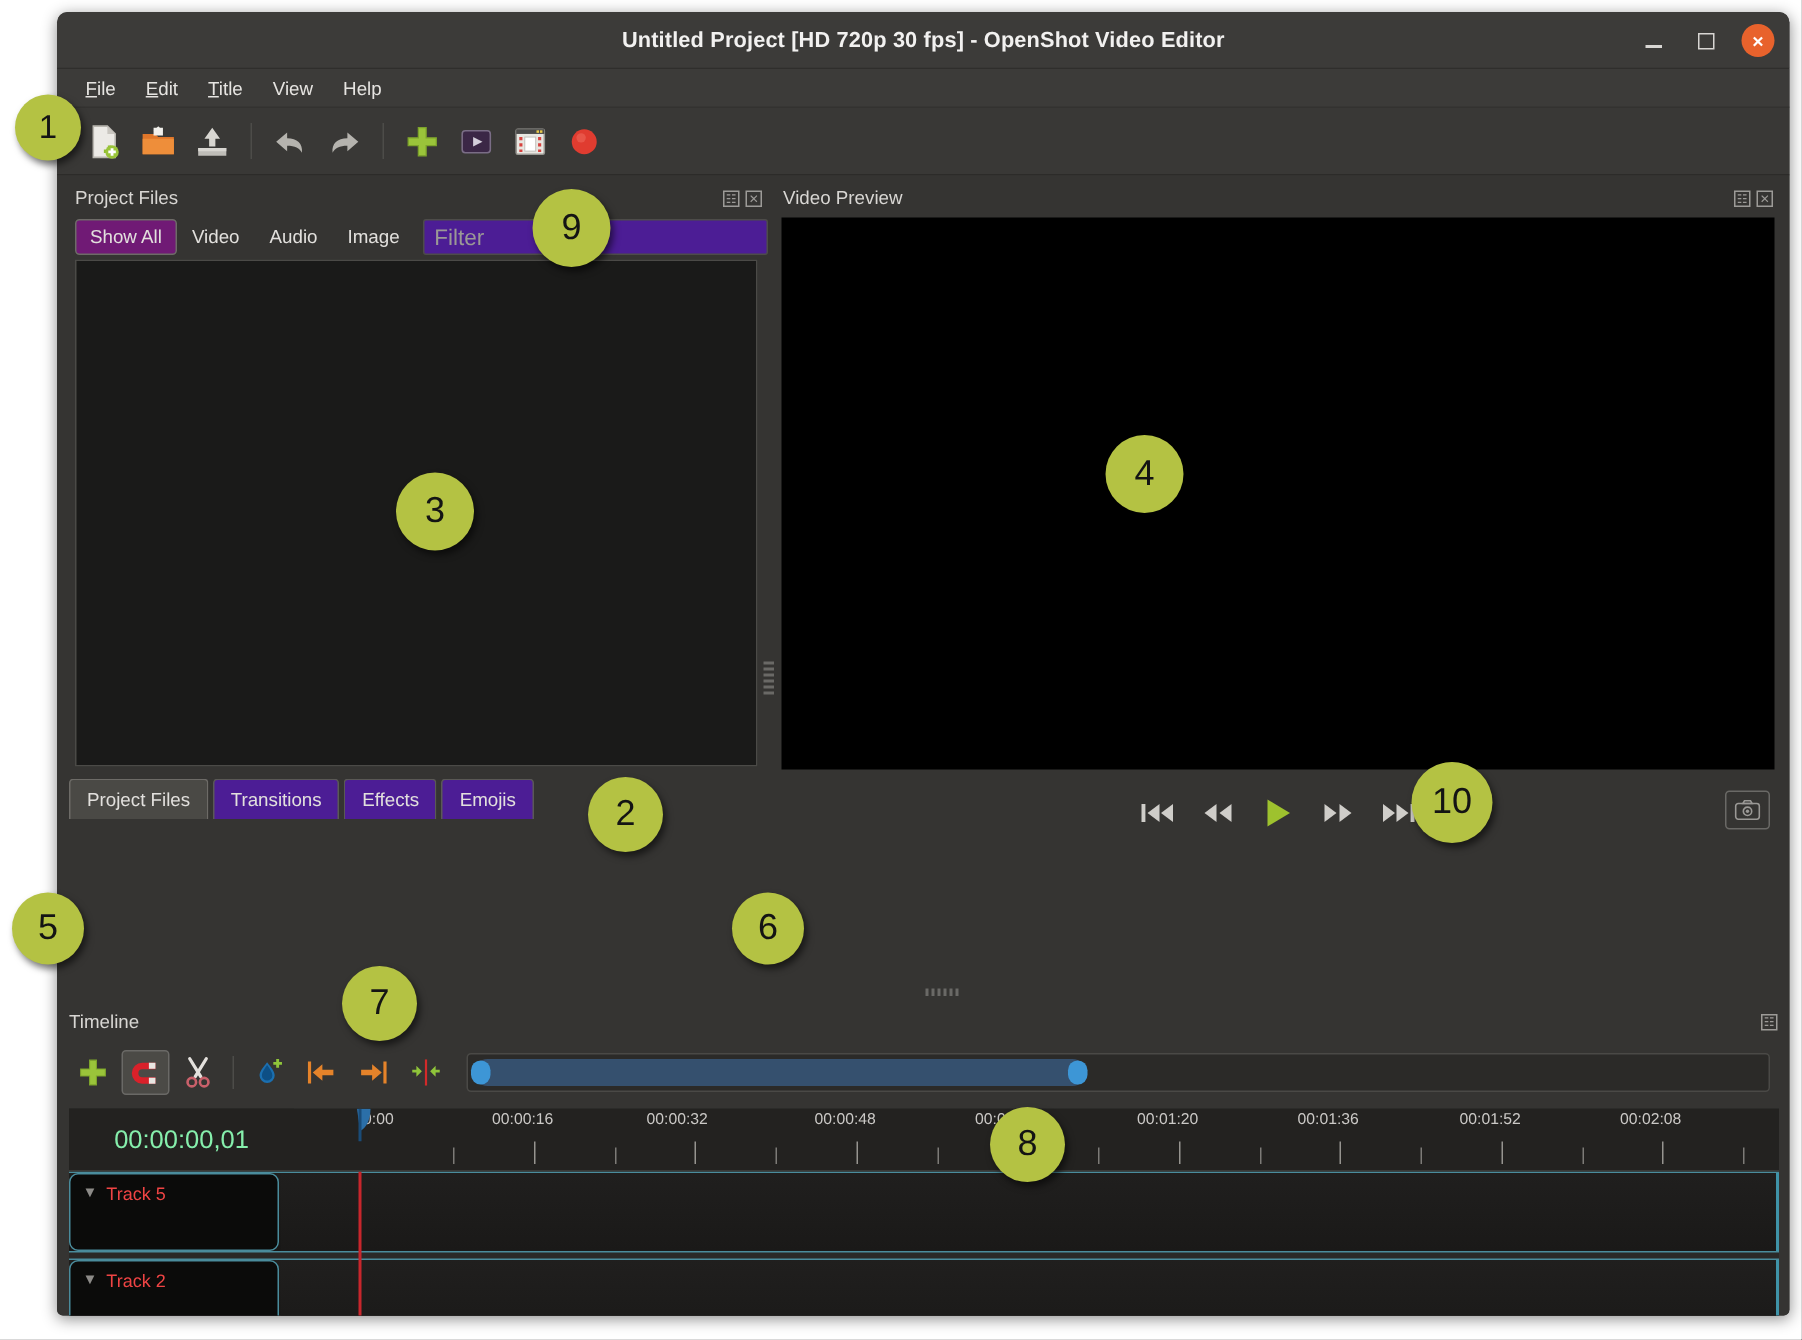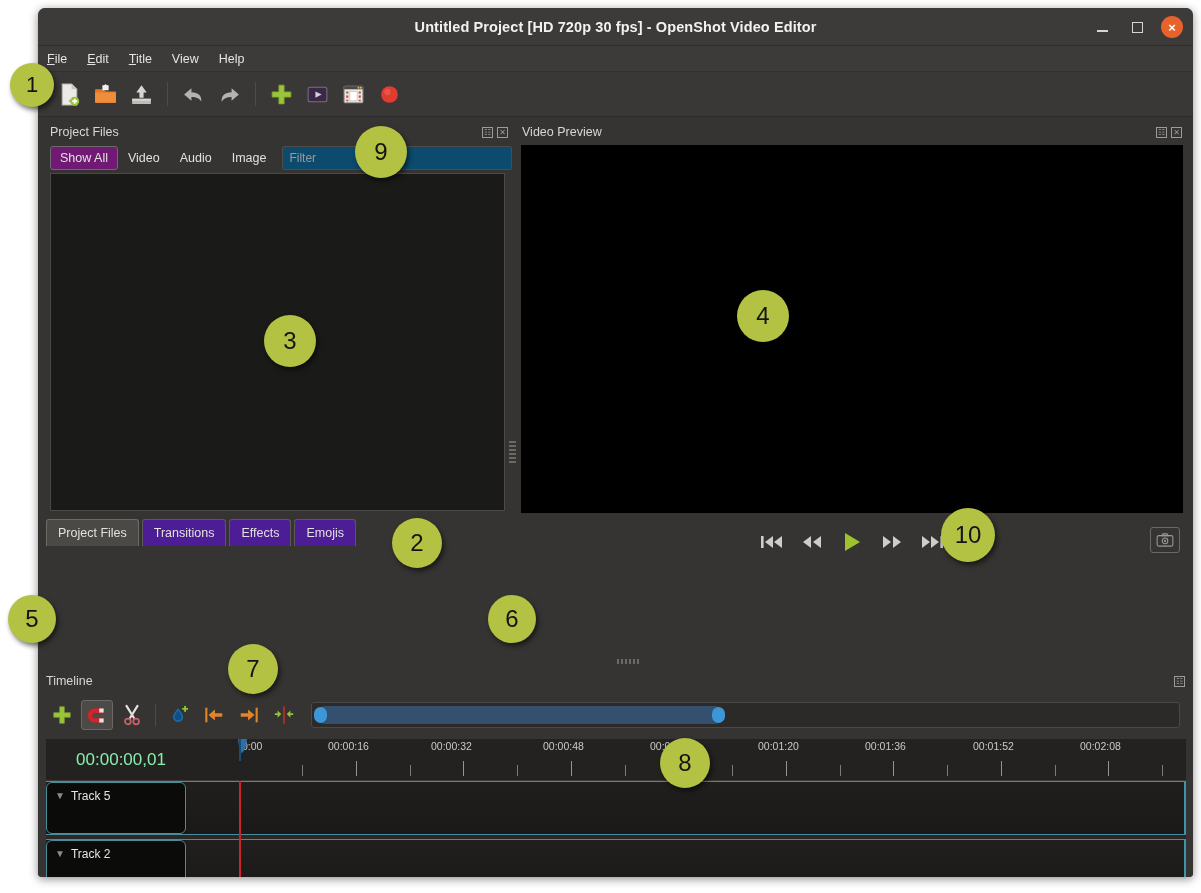--- a/index.html
+++ b/index.html
@@ -56,21 +56,21 @@
     cursor: pointer;
   }
   .win-min::before { content: ""; display:block; width: 11px; height: 1.5px; background:#d8d6d3; margin-top:8px;}
   .win-max::before { content: ""; display:block; width: 9px; height: 9px; border:1.5px solid #d8d6d3; }
 
   
   .menubar {
     height: 26px;
     background: #3c3b39;
     display: flex; align-items: center;
-    padding-left: 0; gap: 2px;
+    padding-left: 10px; gap: 2px;
     border-bottom: 1px solid #333230;
   }
   .menu-item {
     color: #e6e4e1;
     font-size: 12.5px;
     padding: 3px 9px;
     cursor: pointer; white-space: nowrap;
   }
   .menu-item u { text-decoration: underline; }
 
@@ -132,25 +132,25 @@
     background: transparent;
   }
   .seg-btn.active {
     background: #701a75;
     border: 1px solid #6d6b67;
   }
   .filter-input {
     flex: 1;
     height: 24px;
     margin-left: 6px; margin-right: 2px;
-    background: #0c4a6e;
+    background: #4c1d95;
     border: 1px solid #4d4c49;
     border-radius: 2px;
     color: #9b9996;
-    font-size: 12px;
+    font-size: 15px;
     padding: 0 6px;
     font-family: "Liberation Sans", sans-serif;
   }
   .filter-input::placeholder { color: #9b9996; }
   .files-area {
     position: absolute;
     left: 6px; top: 52px;
     width: 455px; height: 338px;
     background: #1a1a19;
     border: 1px solid #4b4a47;
@@ -317,21 +317,21 @@
     border: 1px solid #4a8c9c;
     border-radius: 6px;
     display: flex; align-items: flex-start;
     padding: 6px 8px;
     gap: 6px;
   }
   .chevron {
     color: #8d8b88; font-size: 10px; line-height: 13px;
     cursor: pointer;
   }
-  .track-label { color: #e5e5e5; font-size: 12px; }
+  .track-label { color: #ef4444; font-size: 12px; }
   .track-body {
     position: absolute; left: 141px; top: 0; right: 0; height: 100%;
     background: linear-gradient(#201f1e, #1a1918);
     border-right: 2px solid #3f93a8;
   }
   .playhead {
     position: absolute; left: 193px; top: 0;
     width: 2px; height: 126px;
     background: #c8262c;
     z-index: 5;

